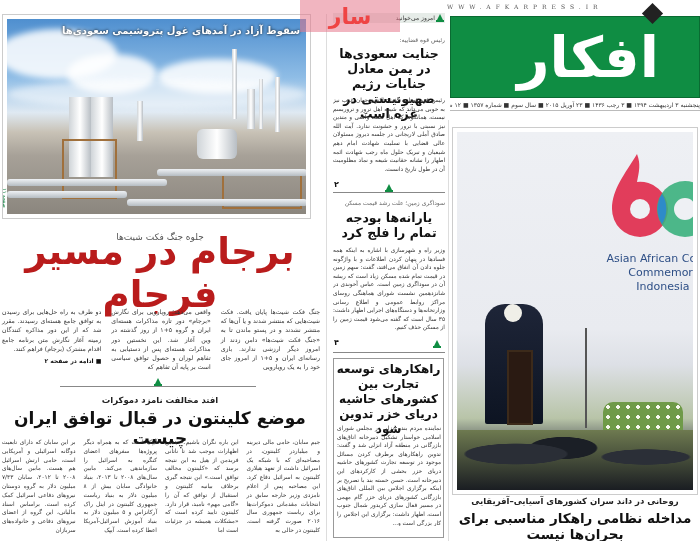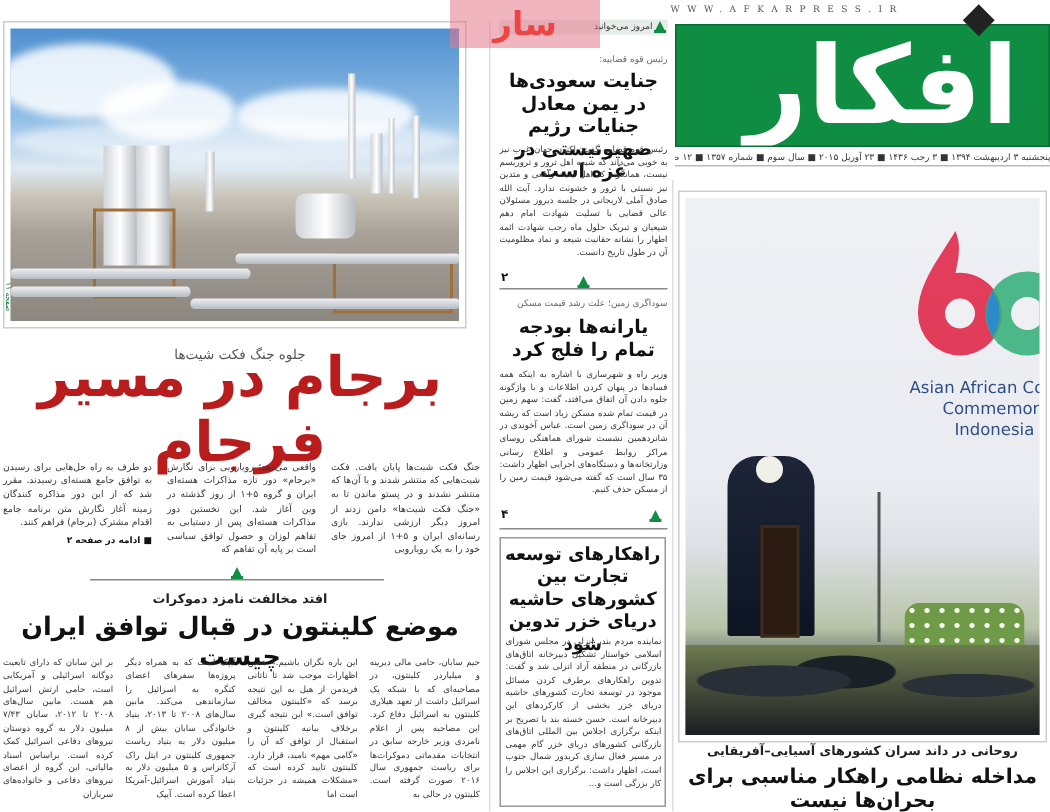--- a/index.html
+++ b/index.html
@@ -4,21 +4,21 @@
 <style>
   * { box-sizing: border-box; margin: 0; padding: 0; }
   body { width: 700px; height: 541px; background: #ffffff; overflow: hidden; position: relative; font-family: "DejaVu Sans", sans-serif; color: #111; }
   .rtl { direction: rtl; text-align: right; }
 
   
   .masthead { position: absolute; left: 447px; top: 0; width: 253px; height: 120px; }
   .url { position: absolute; left: 0; top: 3px; width: 200px; font-size: 6px; letter-spacing: 5px; color: #555; font-family: "DejaVu Serif", serif; }
   .diamond { position: absolute; left: 198px; top: 6px; width: 15px; height: 15px; background: #222; transform: rotate(45deg); z-index: 2; }
   .logo-box { position: absolute; left: 3px; top: 16px; width: 250px; height: 82px; background: #0f8d43; border: 1px solid #0a6b32; overflow: hidden; }
-  .logo-text { position: absolute; inset: 0; display: flex; align-items: center; justify-content: center; color: #fff; font-size: 72px; font-weight: bold; direction: rtl; letter-spacing: -2px; font-family: "DejaVu Sans", sans-serif; padding-left: 26px; }
+  .logo-text { position: absolute; inset: 0; display: flex; align-items: center; justify-content: center; color: #fff; font-size: 56px; font-weight: bold; direction: rtl; letter-spacing: -2px; font-family: "DejaVu Sans", sans-serif; padding-left: 26px; }
   .date-line { position: absolute; left: 3px; top: 101px; width: 250px; font-size: 6px; color: #333; border-bottom: 1px solid #bbb; padding-bottom: 2px; white-space: nowrap; overflow: hidden; }
 
   
   .watermark { position: absolute; left: 300px; top: 0; width: 100px; height: 32px; background: rgba(230,120,140,0.55); z-index: 5; display:flex; align-items:center; justify-content:center; color:#ef4444; font-weight:bold; font-size:22px; }
 
   
   .photo-box { position: absolute; left: 2px; top: 14px; width: 309px; height: 205px; border: 1px solid #ccc; padding: 4px; }
   .photo { width: 100%; height: 100%; position: relative; overflow: hidden;
     background: linear-gradient(180deg, #4f8fcf 0%, #8fbde6 30%, #dfe9f2 48%, #c8c2b6 58%, #a7a198 70%, #8b867e 100%); }
   .cloud { position: absolute; background: rgba(255,255,255,0.85); border-radius: 50%; filter: blur(3px); }
@@ -99,20 +99,21 @@
     <div class="tower" style="left:268px;top:58px;width:5px;height:55px;"></div>
     <div class="tower" style="left:240px;top:70px;width:8px;height:40px;"></div>
     <div class="tower" style="left:130px;top:82px;width:6px;height:40px;"></div>
     <div class="tower" style="left:190px;top:110px;width:40px;height:30px;border-radius:6px;"></div>
     <div class="frame" style="left:55px;top:120px;width:55px;height:60px;"></div>
     <div class="frame" style="left:215px;top:150px;width:80px;height:40px;"></div>
     <div class="pipe" style="left:0;top:160px;width:160px;"></div>
     <div class="pipe" style="left:0;top:172px;width:120px;"></div>
     <div class="pipe" style="left:150px;top:150px;width:150px;"></div>
     <div class="pipe" style="left:120px;top:180px;width:180px;"></div>
+    <div class="photo-caption">سقوط آزاد در آمدهای غول پتروشیمی سعودی‌ها</div>
   </div>
   <div class="side-credit">صفحه ۱۱</div>
 </div>
 
 <div class="kicker">جلوه جنگ فکت شیت‌ها</div>
 <div class="main-headline">برجام در مسیر فرجام</div>
 <div class="cols3">
   <div class="col">جنگ فکت شیت‌ها پایان یافت. فکت شیت‌هایی که منتشر شدند و یا آن‌ها که منتشر نشدند و در پستو ماندن تا به «جنگ فکت شیت‌ها» دامن زدند از امروز دیگر ارزشی ندارند. بازی رسانه‌ای ایران و ۵+۱ از امروز جای خود را به یک رویارویی</div>
   <div class="col">واقعی می‌دهد؛ رویارویی برای نگارش «برجام» دور تازه مذاکرات هسته‌ای ایران و گروه ۵+۱ از روز گذشته در وین آغاز شد. این نخستین دور مذاکرات هسته‌ای پس از دستیابی به تفاهم لوزان و حصول توافق سیاسی است بر پایه آن تفاهم که</div>
   <div class="col">

